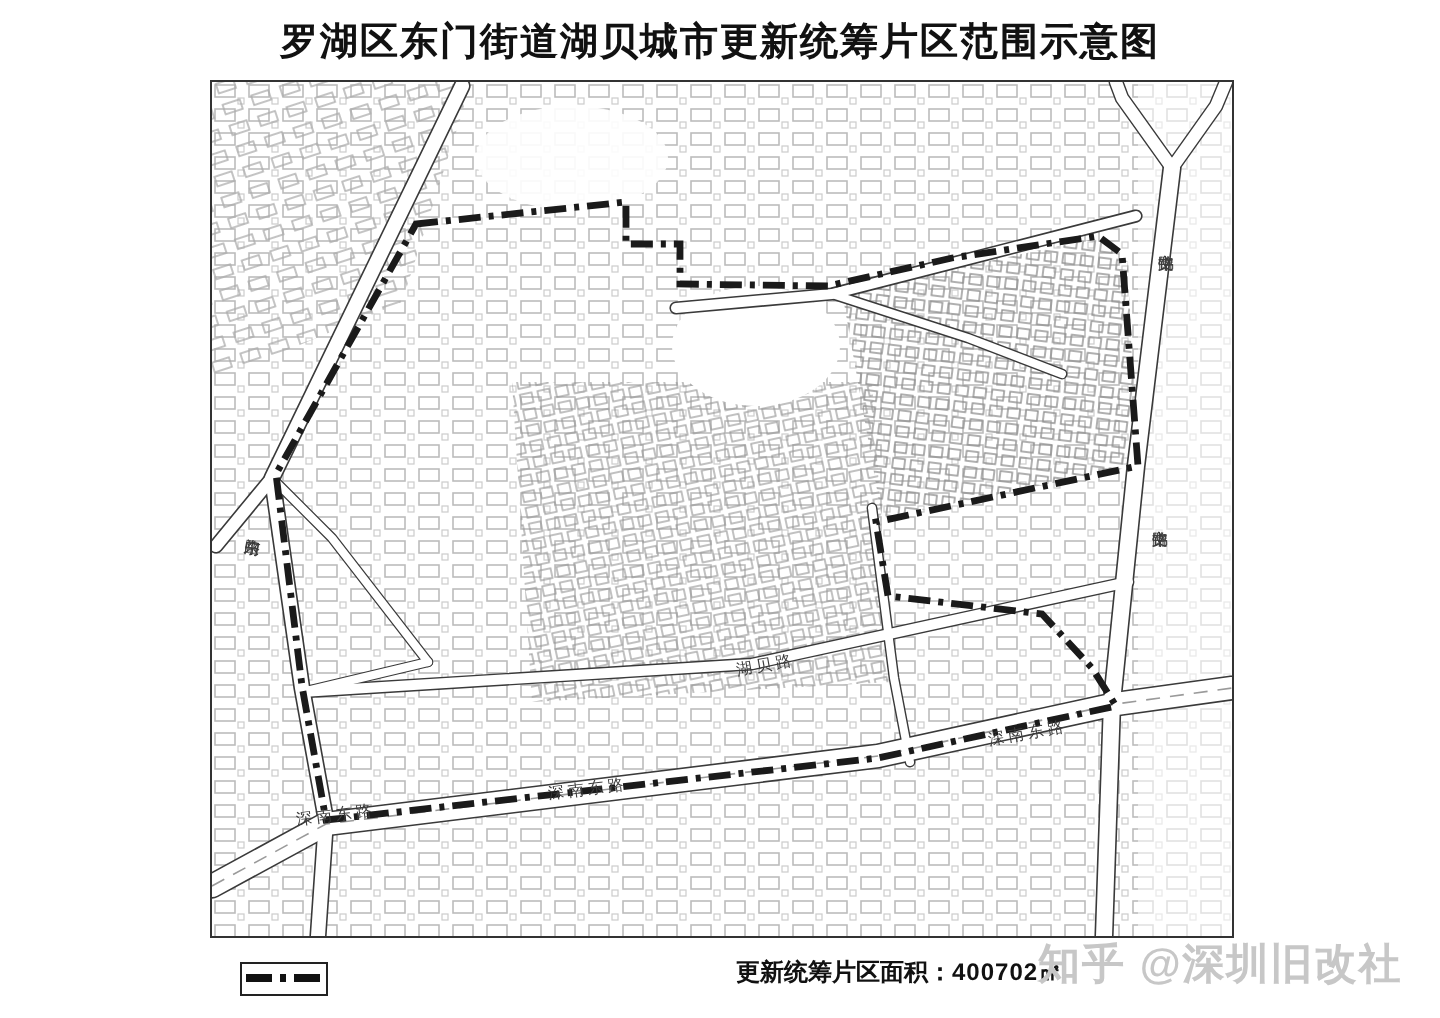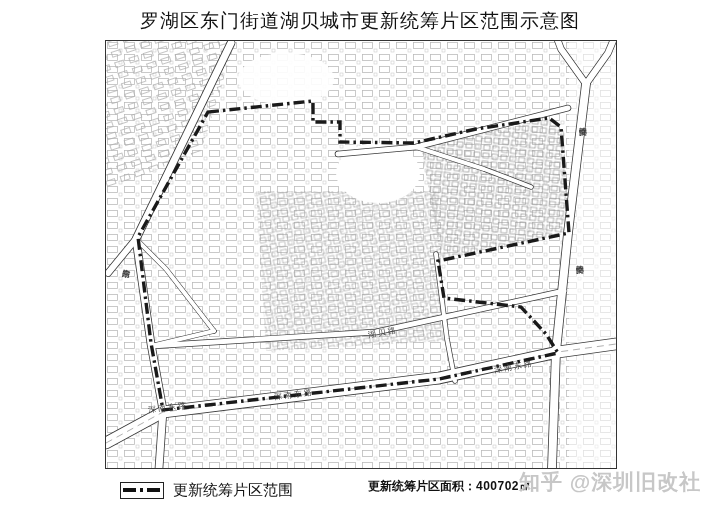--- a/index.html
+++ b/index.html
@@ -1,19 +1,19 @@
 <!DOCTYPE html>
 <html><head>
 <meta charset="utf-8">
 <style>
   html,body{margin:0;padding:0;background:#fff;}
   .page{position:relative;width:720px;height:509px;background:#ffffff;overflow:hidden;
         font-family:"Liberation Sans","DejaVu Sans",sans-serif;}
   .map-title{position:absolute;left:0;top:8px;width:720px;text-align:center;
-        font-size:19px;font-weight:400;color:#111;letter-spacing:1px;}
+        font-size:19px;font-weight:700;color:#111;letter-spacing:1px;}
   .map-frame{position:absolute;left:105px;top:40px;width:510px;height:427px;
         border:1px solid #333;background:#fff;overflow:hidden;}
   .map-frame svg{position:absolute;left:0;top:0;}
   .road-label{position:absolute;font-size:8px;color:#3c3c3c;line-height:1;
         letter-spacing:2px;white-space:nowrap;}
   .road-label.vert{writing-mode:vertical-rl;text-orientation:upright;letter-spacing:0;}
   .legend{position:absolute;left:120px;top:481px;display:flex;align-items:center;}
   .legend-symbol{position:relative;width:42px;height:15px;border:1px solid #222;
         background:#fff;margin-right:9px;}
   .legend-symbol .dashline{position:absolute;left:2px;right:2px;top:5px;height:4px;
@@ -102,20 +102,19 @@
     <div class="road-label" style="left:42px;top:363px;transform:rotate(-7deg);">深南东路</div>
     <div class="road-label" style="left:168px;top:350px;transform:rotate(-7deg);">深南东路</div>
     <div class="road-label" style="left:388px;top:322px;transform:rotate(-10deg);">深南东路</div>
     <div class="road-label" style="left:262px;top:288px;transform:rotate(-10deg);">湖贝路</div>
   </div>
 
   <div class="legend">
     <div class="legend-symbol">
       <div class="dashline"></div>
     </div>
-    <div class="legend-label">更新统筹片区范围</div>
   </div>
 
   <div class="area-text"><span>更新统筹片区面积：</span><span class="val">400702</span><span>㎡</span></div>
 
   <div class="watermark">知乎 @深圳旧改社</div>
 
 </div>
 
 </body></html>

